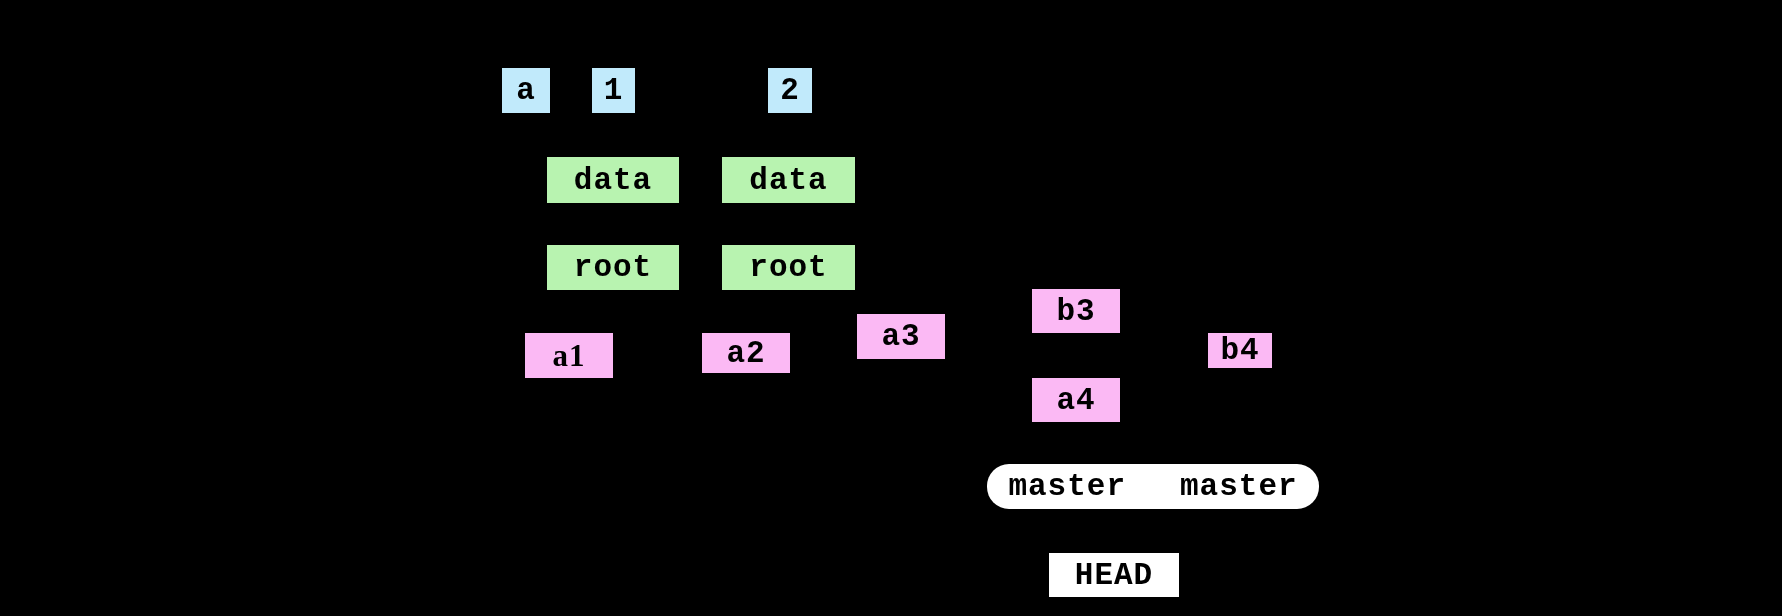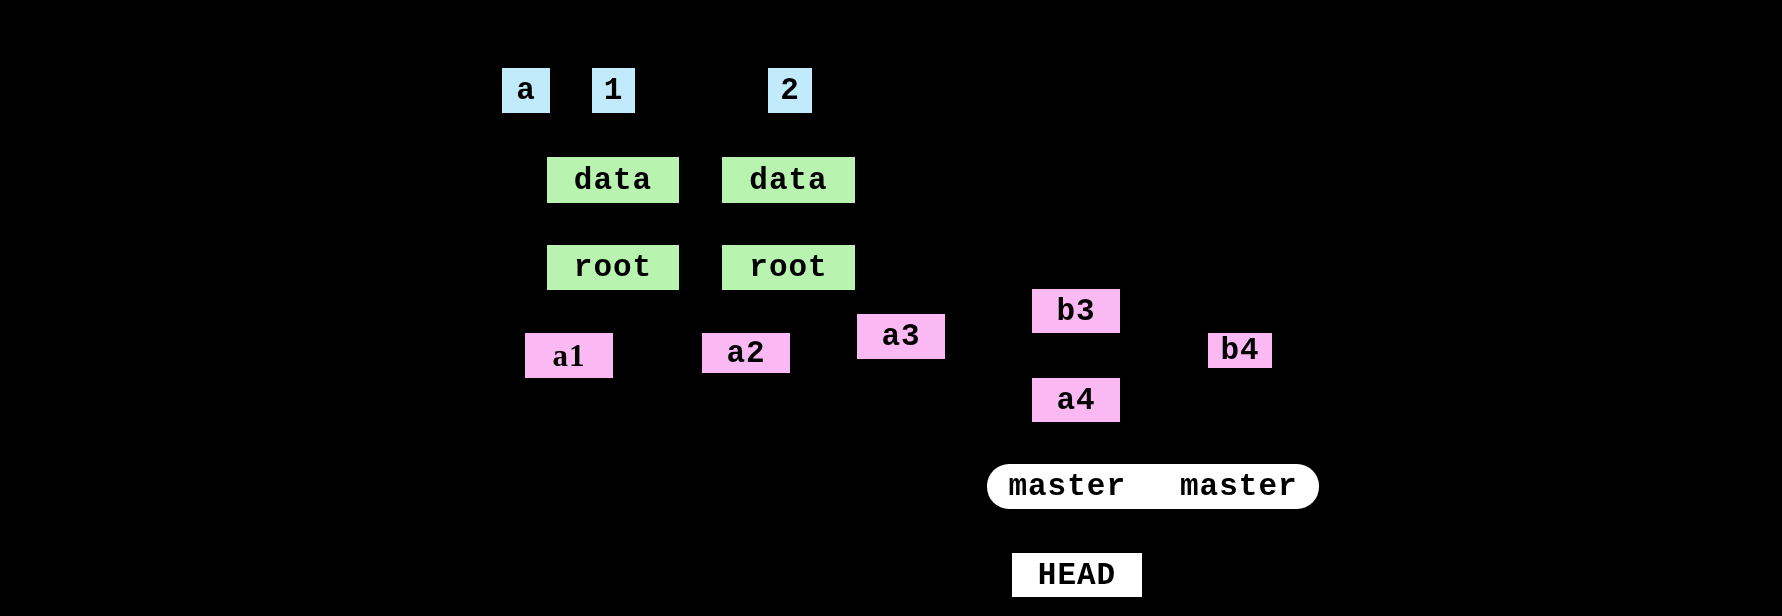--- a/index.html
+++ b/index.html
@@ -22,21 +22,21 @@
     justify-content: center;
     font-weight: bold;
     font-size: 31px;
     letter-spacing: 1px;
     color: var(--c-text, #000000);
     white-space: nowrap;
   }
   .blob   { background: var(--c-blob,   #c1eafb); }
   .tree   { background: var(--c-tree,   #b8f3b0); margin-left: 44px; }
   .commit { background: var(--c-commit, #fbb9f4); }
-  .ref    { background: var(--c-ref,    #ffffff); }
+  .ref    { background: var(--c-ref,    #ffffff); margin-left: 37px; }
   .ref-box {
     position: absolute;
     display: flex;
     align-items: center;
     justify-content: center;
     gap: 54px;
     background: var(--c-ref, #ffffff);
     font-weight: bold;
     font-size: 31px;
     letter-spacing: 1px;

